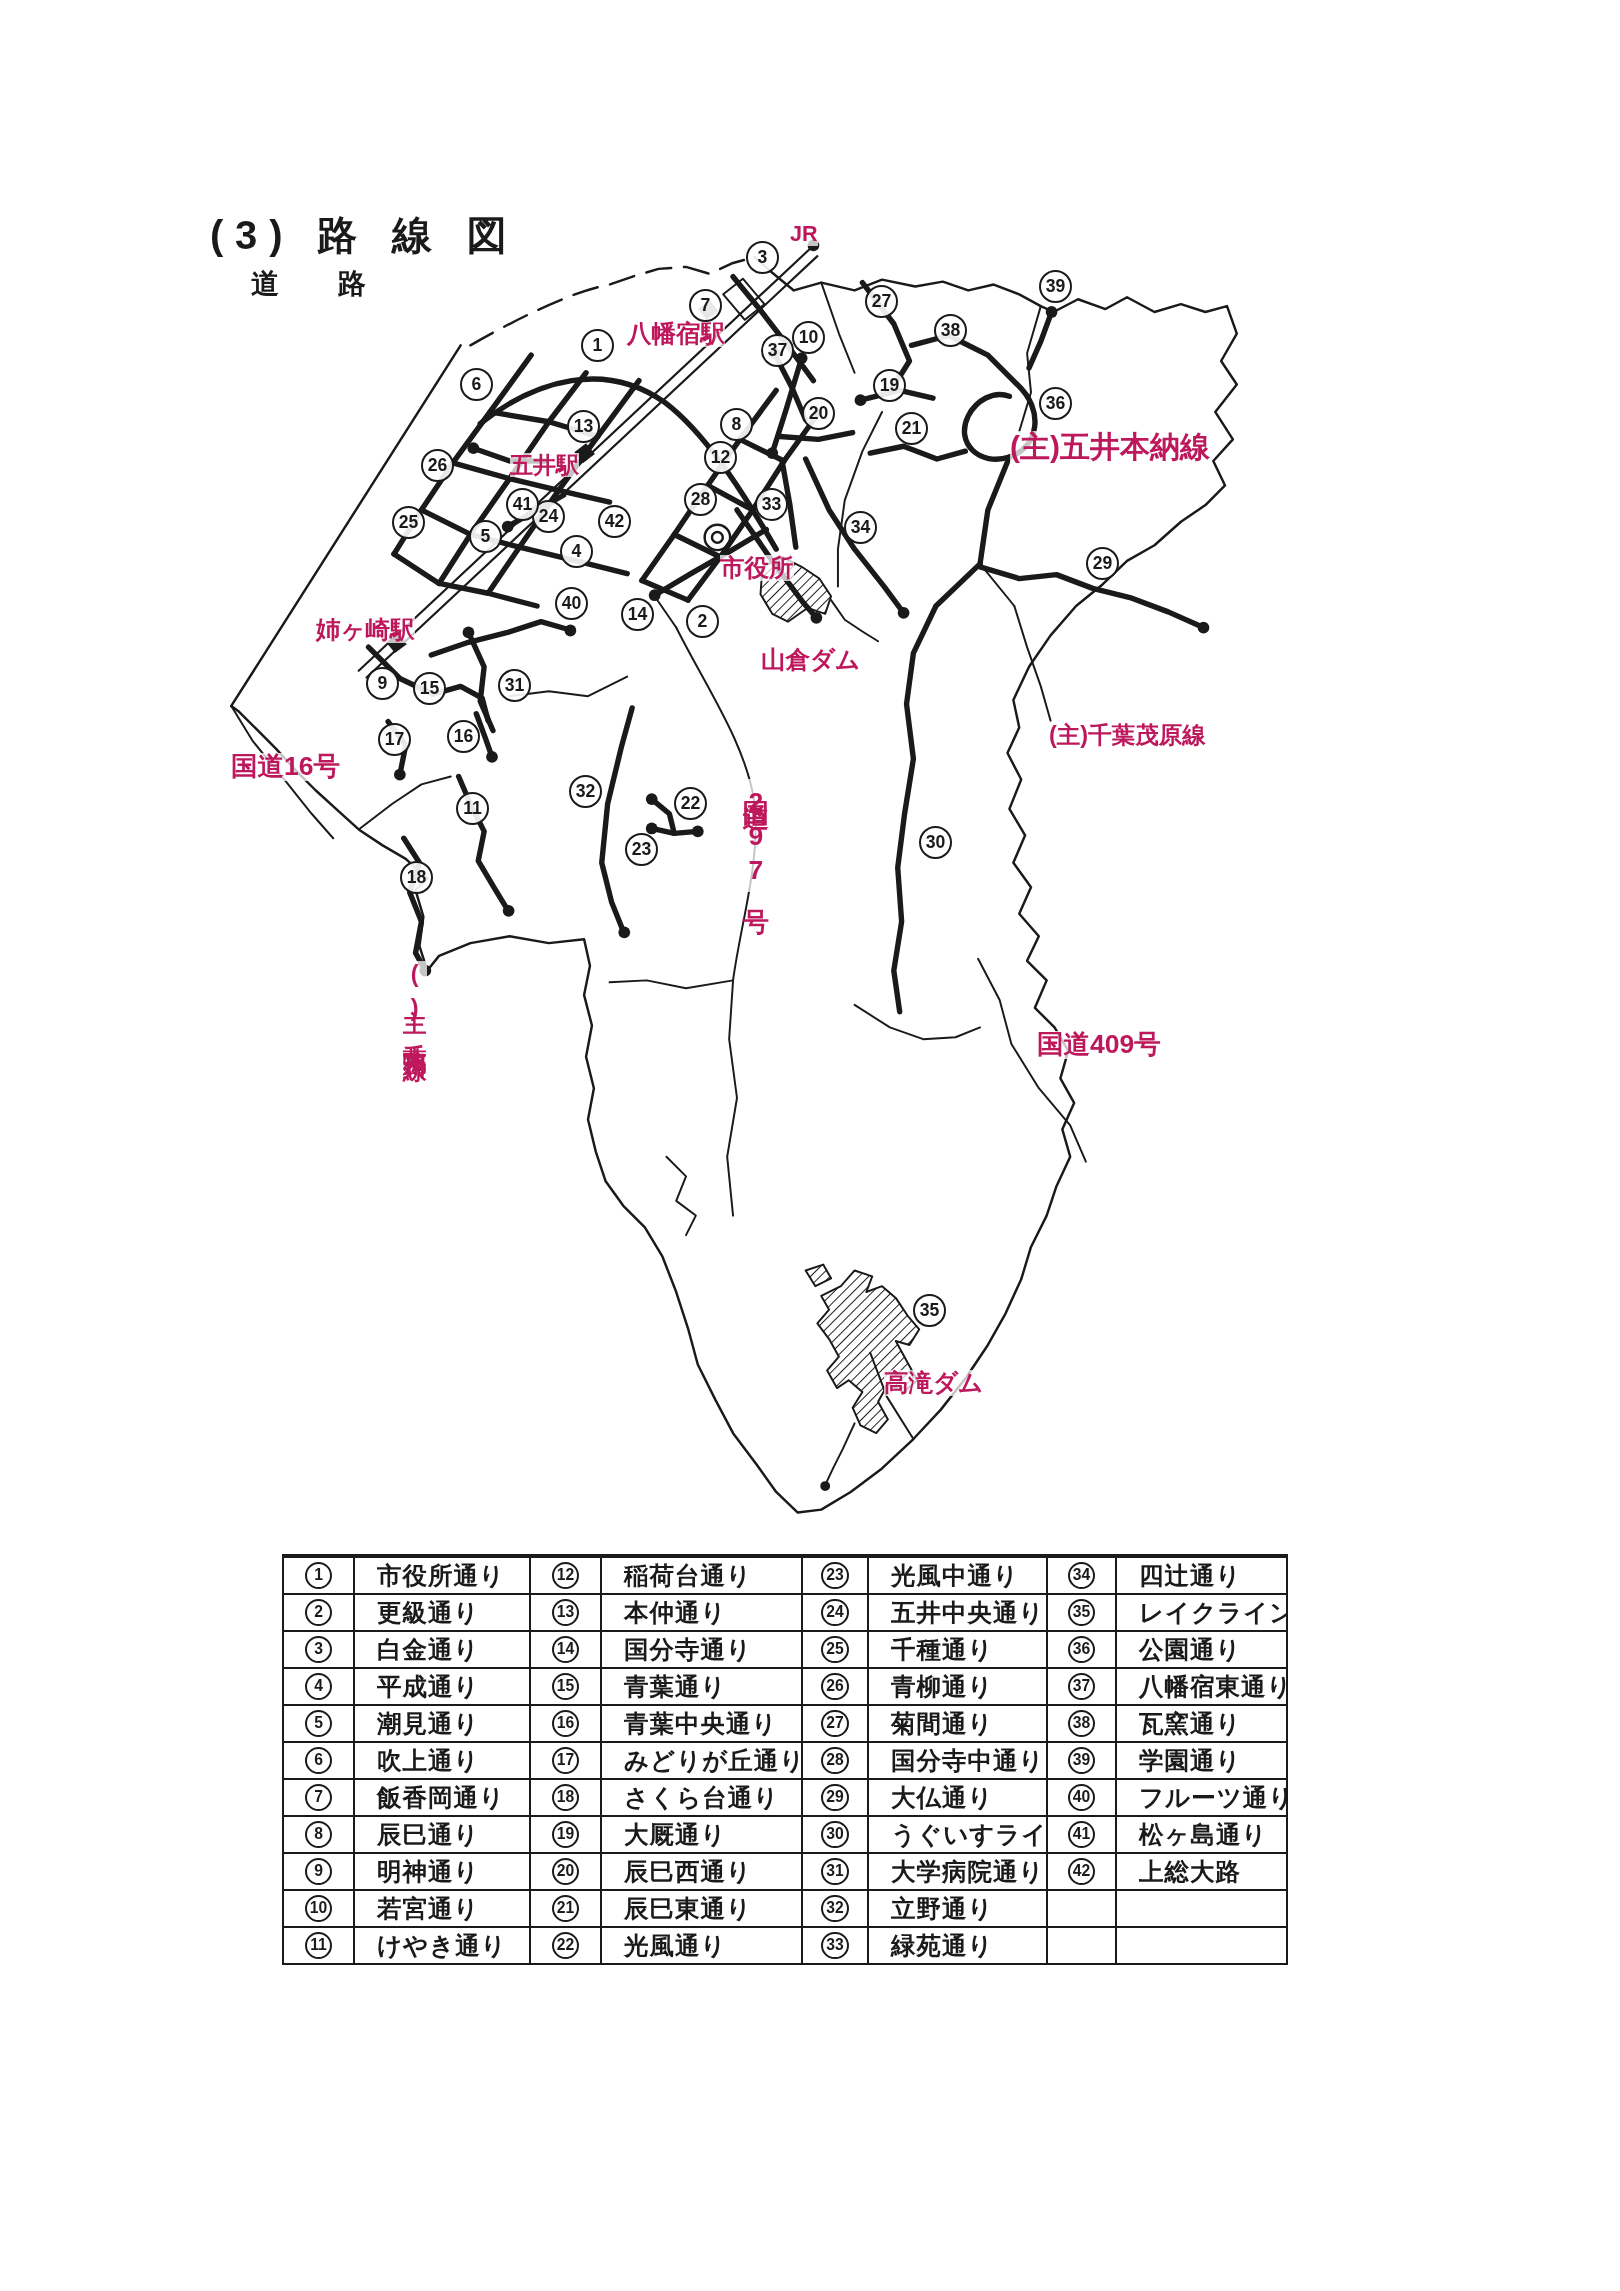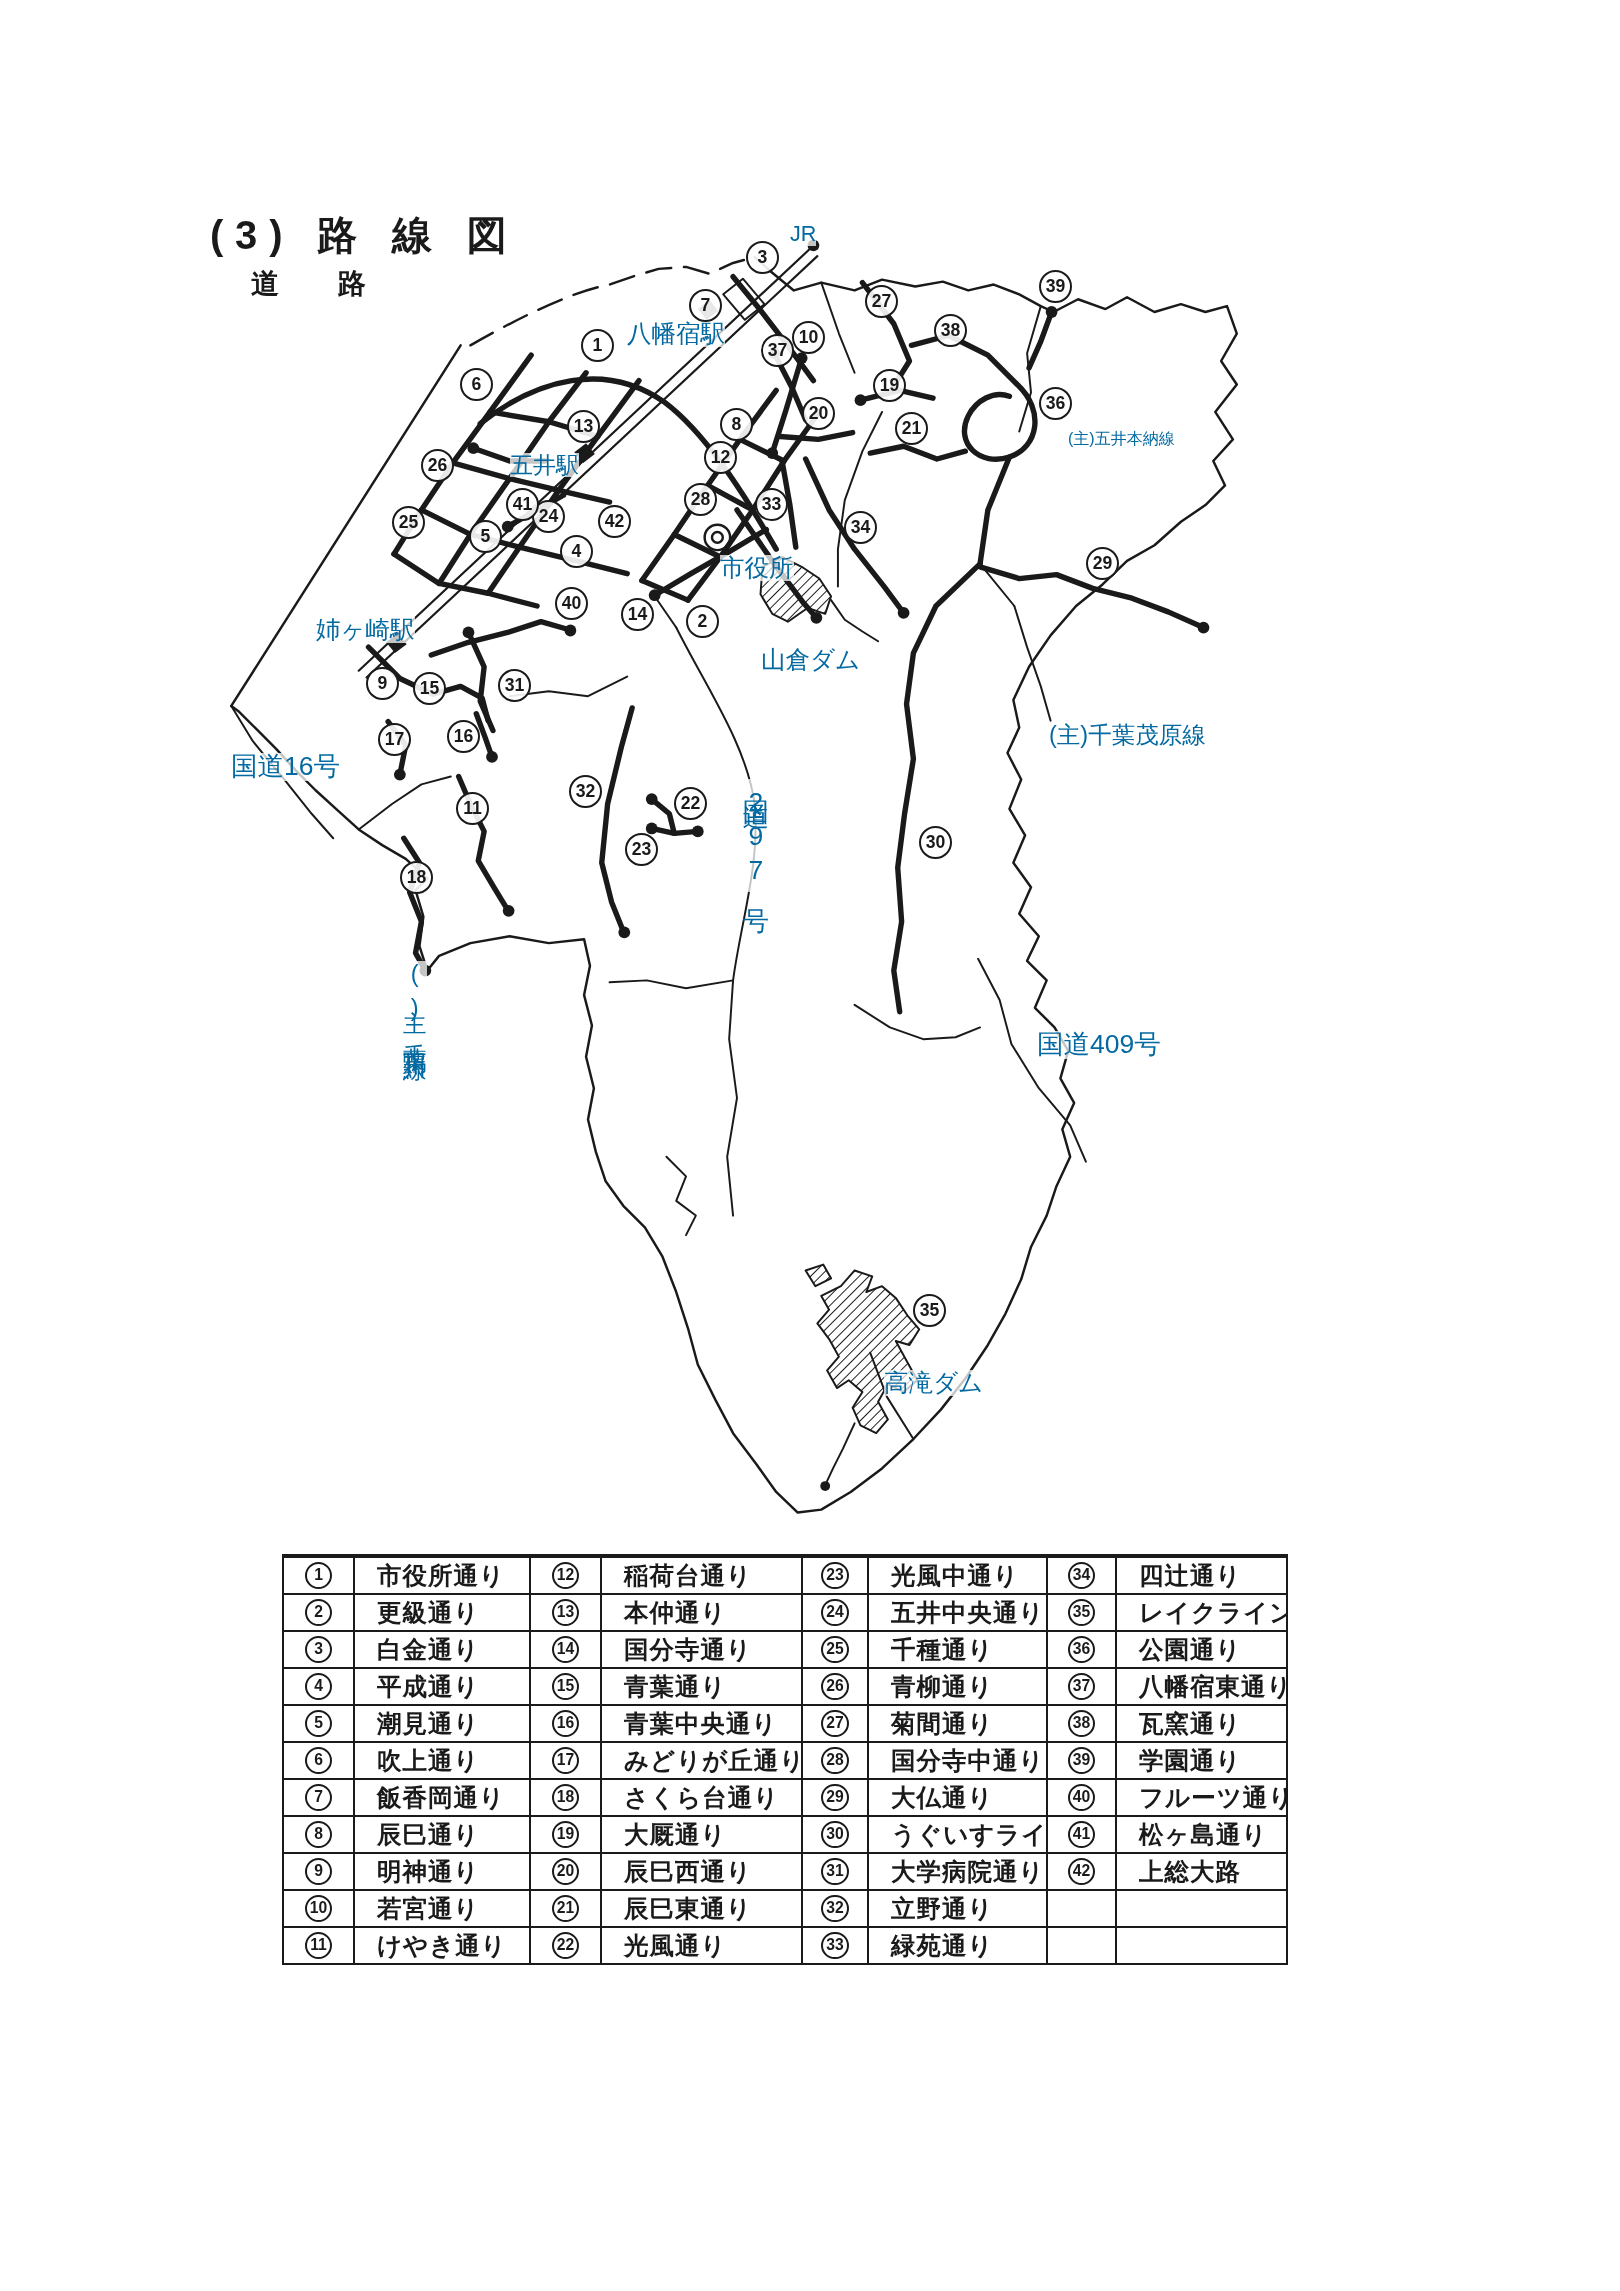--- a/index.html
+++ b/index.html
@@ -12,21 +12,21 @@
     letter-spacing:11.8px;color:#1a1a1a;}
   #doc-title2{position:absolute;left:251px;top:265px;font-size:28px;font-weight:bold;
     letter-spacing:25.5px;color:#1a1a1a;}
   #map-svg{position:absolute;left:0;top:0;}
   .map-circle{
     position:absolute;width:33px;height:33px;border:2.9px solid #1a1a1a;border-radius:50%;
     background:rgba(255,255,255,0.9);display:flex;align-items:center;justify-content:center;
     font-size:17.6px;font-weight:bold;box-sizing:border-box;z-index:5;
   }
   .map-label{
-    position:absolute;font-weight:normal;white-space:nowrap;z-index:4;color:#0369a1;
+    position:absolute;font-weight:bold;white-space:nowrap;z-index:4;color:#be185d;
     background:rgba(255,255,255,0.75);line-height:1.05;
   }
   .map-label.vertical{writing-mode:vertical-rl;text-orientation:upright;letter-spacing:3.9px;}
   
   #road-table{
     position:absolute;left:282px;top:1554px;width:1002px;border:2.9px solid #1a1a1a;
     box-sizing:content-box;background:#fff;z-index:6;
   }
   #road-table-header{
     height:43px;display:flex;align-items:center;justify-content:center;
@@ -232,21 +232,21 @@
     <div class="map-label" style="left: 790px; top: 223px; font-size: 21.6px;">JR</div>
     <div class="map-label" style="left: 627px; top: 321px; font-size: 24.5px; text-align: right;">八幡宿駅</div>
     <div class="map-label" style="left: 510px; top: 453px; font-size: 23px;">五井駅</div>
     <div class="map-label" style="left: 316px; top: 617px; font-size: 24.5px;">姉ヶ崎駅</div>
     <div class="map-label" style="left: 720px; top: 555px; font-size: 24.5px;">市役所</div>
     <div class="map-label" style="left: 761px; top: 647px; font-size: 24.5px;">山倉ダム</div>
     <div class="map-label" style="left: 884px; top: 1370px; font-size: 24.5px;">高滝ダム</div>
     <div class="map-label" style="left: 231px; top: 753px; font-size: 26.5px;">国道16号</div>
     <div class="map-label vertical" style="left: 741px; top: 779px; font-size: 26.5px;">国道297号</div>
     <div class="map-label" style="left: 1037px; top: 1031px; font-size: 26.5px;">国道409号</div>
-    <div class="map-label" style="left: 1068px; top: 431px; font-size: 16px;">(主)五井本納線</div>
+    <div class="map-label" style="left: 1010px; top: 431px; font-size: 30px;">(主)五井本納線</div>
     <div class="map-label" style="left: 1049px; top: 723px; font-size: 23.5px;">(主)千葉茂原線</div>
     <div class="map-label vertical" style="left: 402px; top: 961px; font-size: 23.5px;">(主)千葉鴨川線</div>
   </div>
 
 <div id="road-table">
   <div>
       <div class="tbl-row">
         <div class="tbl-cell num">
           <span class="tbl-circ">1</span>
         </div>

